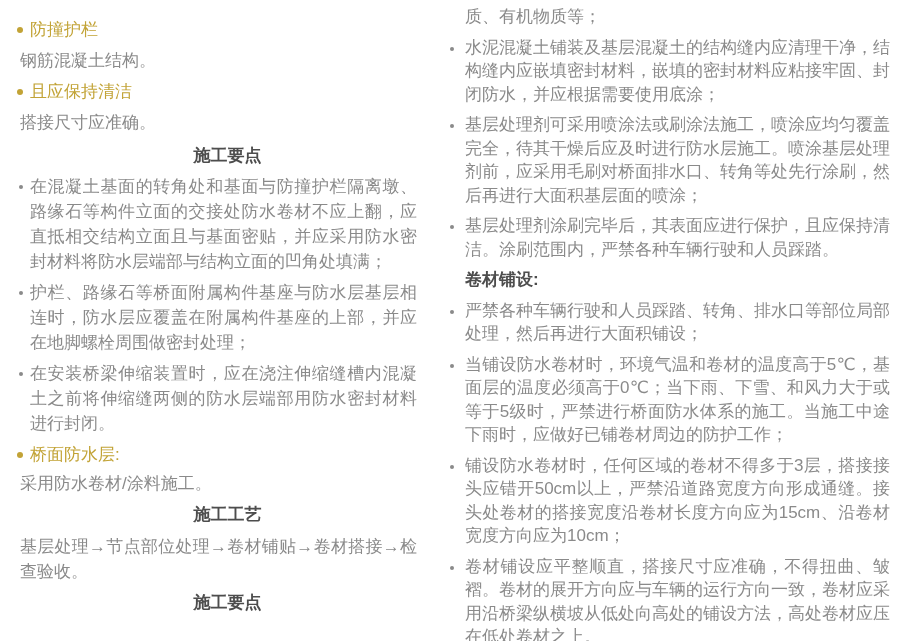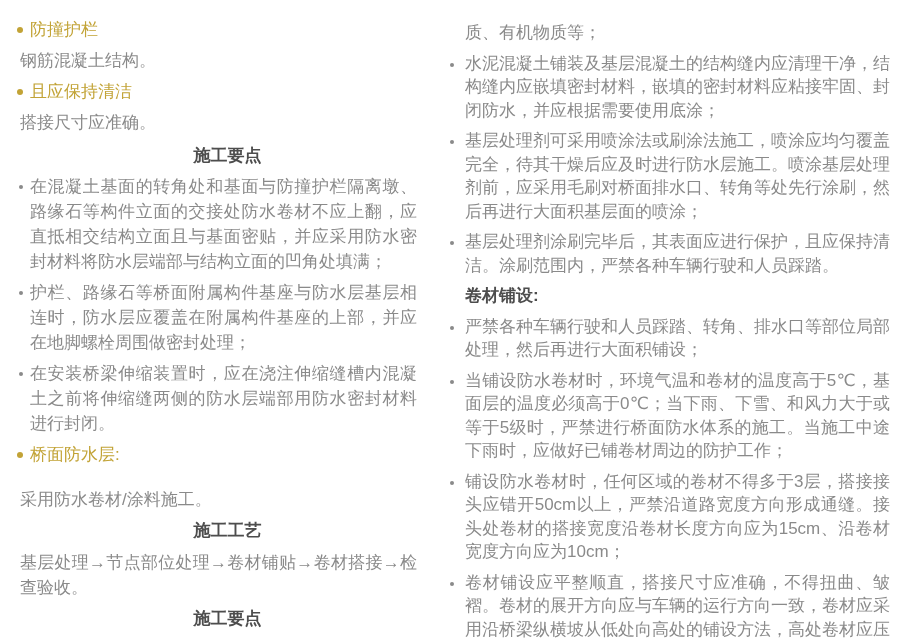--- a/index.html
+++ b/index.html
@@ -5,21 +5,21 @@
   html,body{margin:0;padding:0;}
   body{
     width:900px;height:641px;overflow:hidden;background:#ffffff;
     font-family:"Liberation Sans","DejaVu Sans",sans-serif;
     -webkit-font-smoothing:antialiased;
   }
   .page{display:flex;box-sizing:border-box;width:900px;height:641px;padding:0 10px 0 16px;justify-content:flex-end;}
   .col{box-sizing:border-box;}
   .col-left{width:401px;padding-top:17px;font-size:17px;line-height:25px;color:#8a8a8a;}
   .col-gap{width:30px;flex:none;}
-  .col-right{flex:1;padding-top:21px;font-size:17px;line-height:23.5px;color:#8a8a8a;}
+  .col-right{flex:1;padding-top:5px;font-size:17px;line-height:23.5px;color:#8a8a8a;}
 
   .blk{margin-bottom:6px;}
   .col-right .blk{margin-bottom:7px;}
 
   .item{display:flex;}
   .gutter{flex:none;width:14px;position:relative;}
   .col-right .gutter{width:18px;}
   .dot{position:absolute;left:1px;border-radius:50%;}
   .dot-gold{width:6px;height:6px;top:10px;background:#c2a336;}
   .dot-gray{width:4px;height:4px;top:11px;left:3px;background:#8a8a8a;}
@@ -81,21 +81,21 @@
     </div>
 
     <div class="blk item">
       <span class="gutter">
           <span class="dot dot-gray"></span>
         </span>
       <span class="txt">在安装桥梁伸缩装置时，应在浇注伸缩缝槽内混凝土之前将伸缩缝两侧的防水层端部用防水密封材料进行封闭。</span>
     </div>
 
 
-    <div class="blk item" style="margin-bottom:20px;">
+    <div class="blk item" style="margin-bottom:4px;">
       <span class="gutter">
           <span class="dot dot-gold"></span>
         </span>
       <span class="txt gold">桥面防水层:</span>
     </div>
 
     <div class="blk indent">采用防水卷材/涂料施工。</div>
 
     <div class="blk rule-head">
       <span class="rh-label">施工工艺</span>

